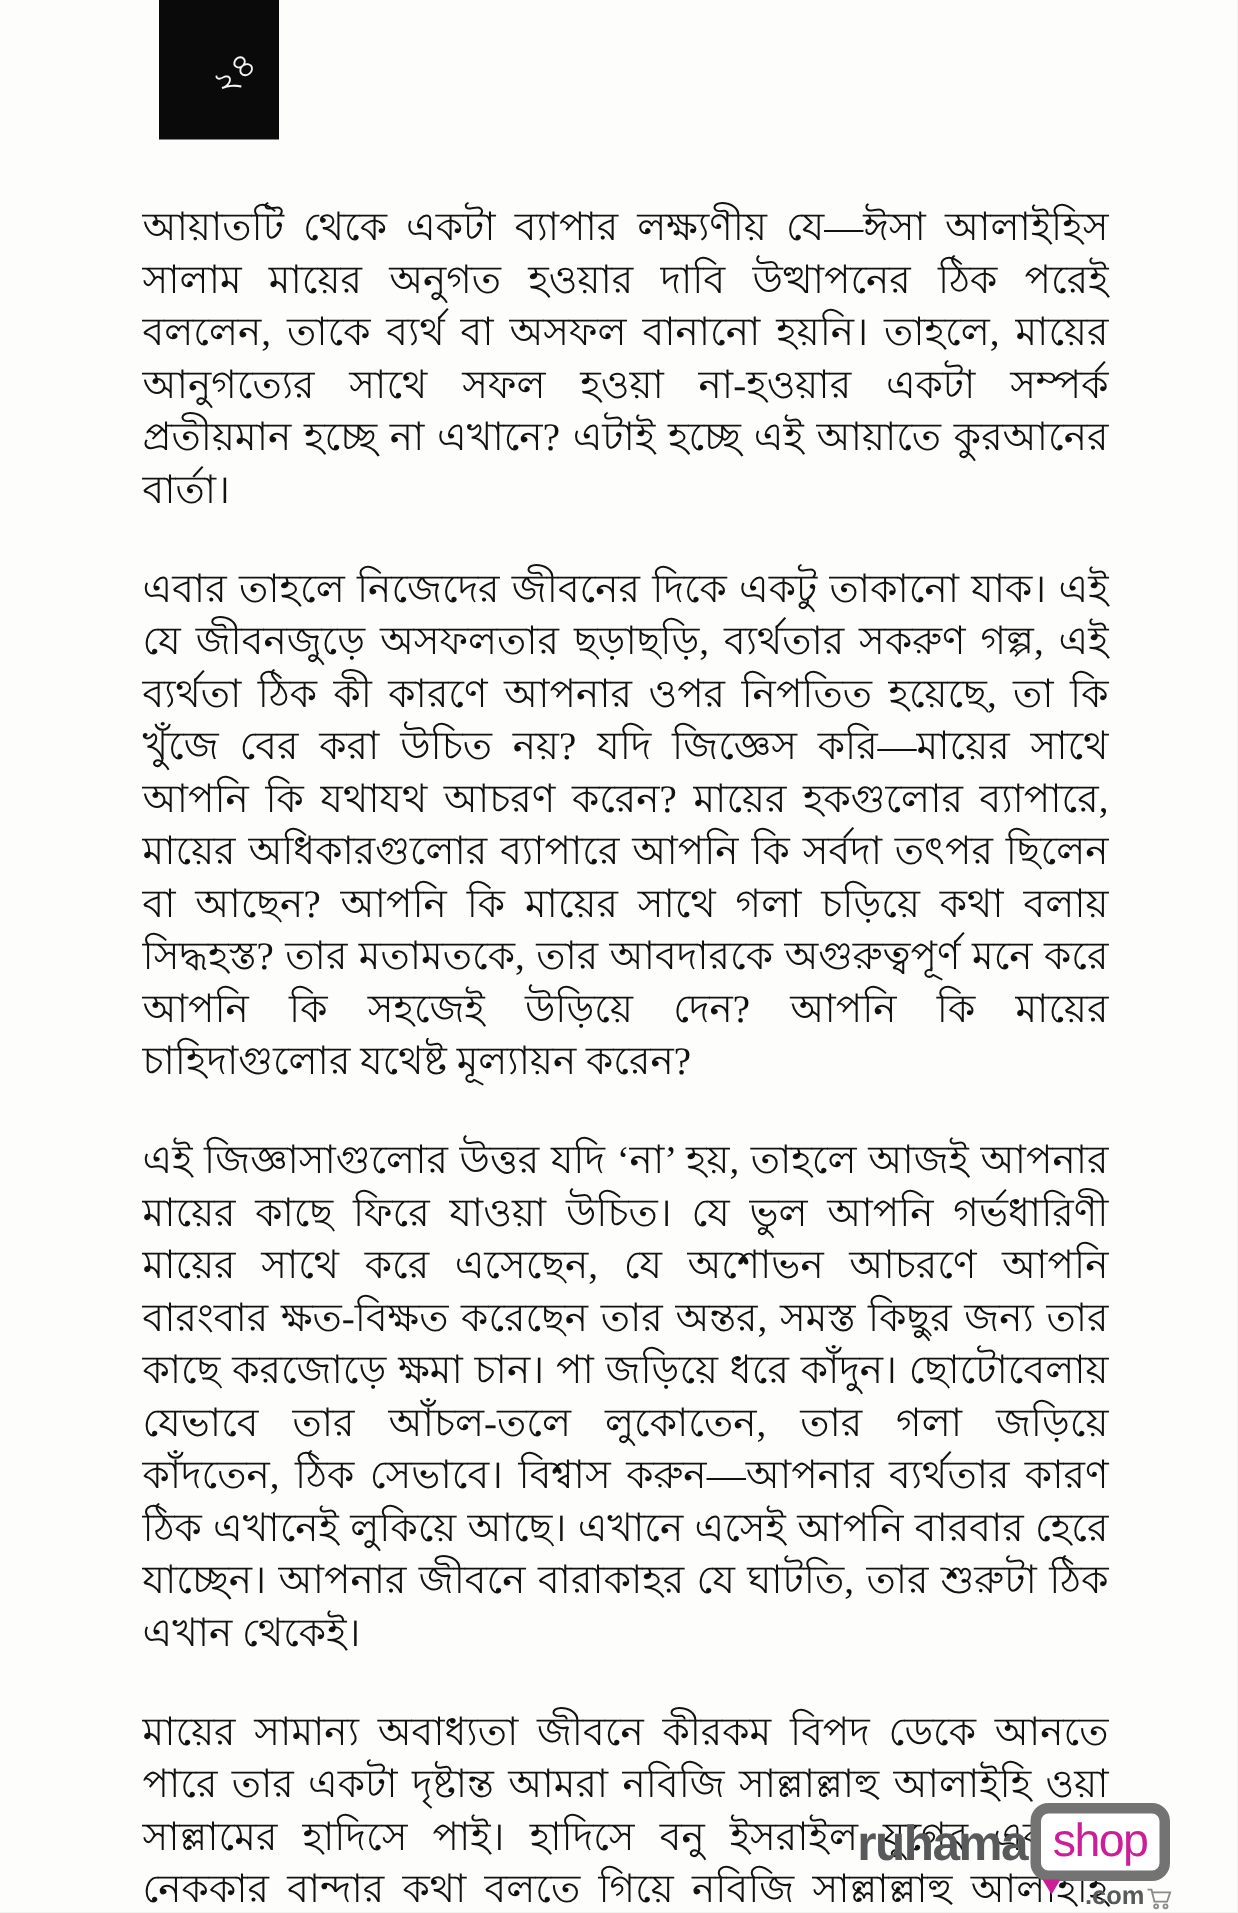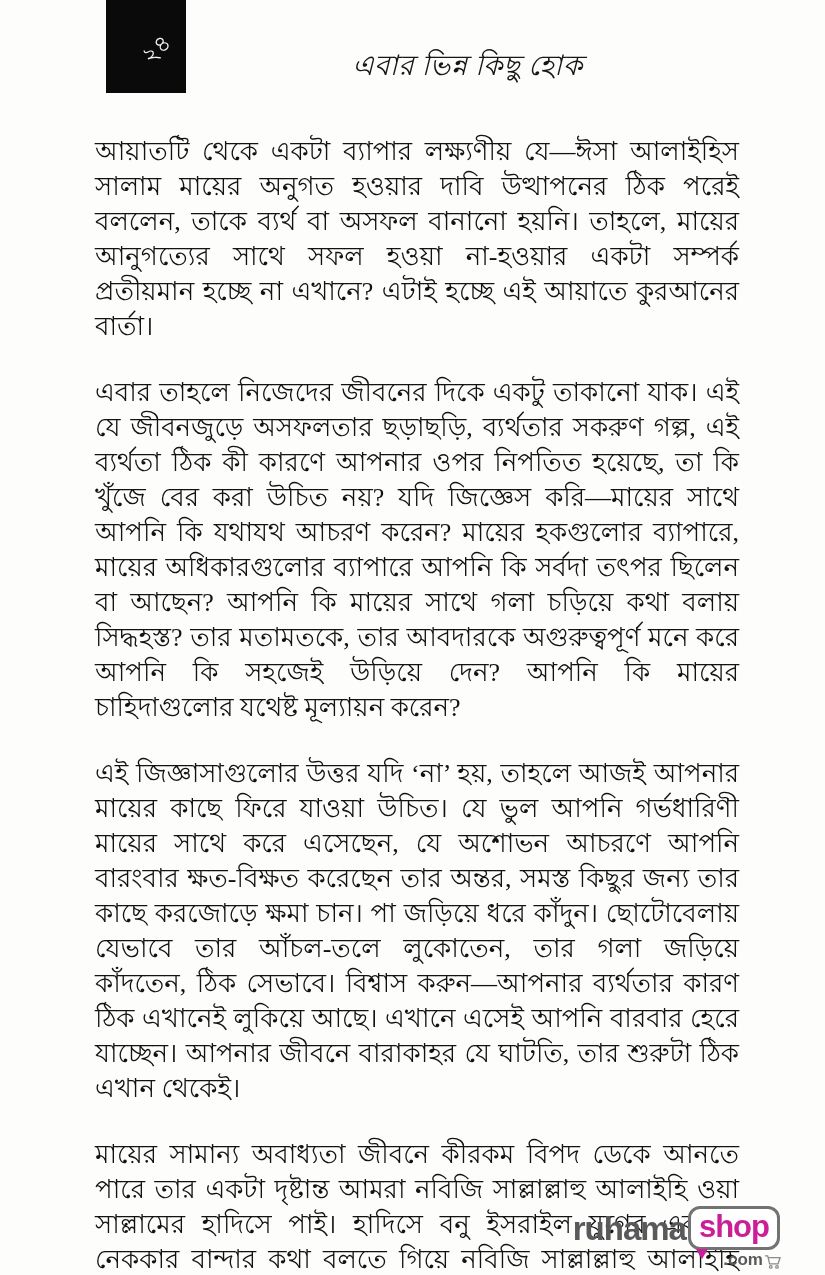--- a/index.html
+++ b/index.html
@@ -82,26 +82,26 @@
     color: #58595b;
     font-weight: bold;
     font-size: 33px;
     letter-spacing: -1px;
     line-height: 1;
     font-family: "Liberation Sans", "DejaVu Sans", sans-serif;
   }
   .wm-bubble-wrap { position: relative; margin-left: 2px; }
   .wm-bubble {
     display: inline-block;
-    border: 3px solid #737373;
+    border: 7px solid #737373;
     border-radius: 12px;
     background: #ffffff;
     padding: 1px 8px 3px 8px;
     color: #cb1f98;
-    font-weight: bold;
+    font-weight: normal;
     font-size: 31px;
     letter-spacing: -1px;
     line-height: 1.1;
     font-family: "Liberation Sans", "DejaVu Sans", sans-serif;
   }
   .wm-tail {
     position: absolute;
     left: 8px;
     bottom: -9px;
     width: 0; height: 0;
@@ -128,23 +128,20 @@
 </style>
 </head>
 <body>
 
 <div class="page">
 
   <div class="corner-badge">
     <span class="corner-num">২৪</span>
   </div>
 
-  <div class="running-header">
-    <span>এবার ভিন্ন কিছু হোক</span>
-  </div>
 
   <div class="body-text">
     <p>আয়াতটি থেকে একটা ব্যাপার লক্ষ্যণীয় যে—ঈসা আলাইহিস সালাম মায়ের অনুগত হওয়ার দাবি উত্থাপনের ঠিক পরেই বললেন, তাকে ব্যর্থ বা অসফল বানানো হয়নি। তাহলে, মায়ের আনুগত্যের সাথে সফল হওয়া না-হওয়ার একটা সম্পর্ক প্রতীয়মান হচ্ছে না এখানে? এটাই হচ্ছে এই আয়াতে কুরআনের বার্তা।</p>
     <p>এবার তাহলে নিজেদের জীবনের দিকে একটু তাকানো যাক। এই যে জীবনজুড়ে অসফলতার ছড়াছড়ি, ব্যর্থতার সকরুণ গল্প, এই ব্যর্থতা ঠিক কী কারণে আপনার ওপর নিপতিত হয়েছে, তা কি খুঁজে বের করা উচিত নয়? যদি জিজ্ঞেস করি—মায়ের সাথে আপনি কি যথাযথ আচরণ করেন? মায়ের হকগুলোর ব্যাপারে, মায়ের অধিকারগুলোর ব্যাপারে আপনি কি সর্বদা তৎপর ছিলেন বা আছেন? আপনি কি মায়ের সাথে গলা চড়িয়ে কথা বলায় সিদ্ধহস্ত? তার মতামতকে, তার আবদারকে অগুরুত্বপূর্ণ মনে করে আপনি কি সহজেই উড়িয়ে দেন? আপনি কি মায়ের চাহিদাগুলোর যথেষ্ট মূল্যায়ন করেন?</p>
     <p>এই জিজ্ঞাসাগুলোর উত্তর যদি ‘না’ হয়, তাহলে আজই আপনার মায়ের কাছে ফিরে যাওয়া উচিত। যে ভুল আপনি গর্ভধারিণী মায়ের সাথে করে এসেছেন, যে অশোভন আচরণে আপনি বারংবার ক্ষত-বিক্ষত করেছেন তার অন্তর, সমস্ত কিছুর জন্য তার কাছে করজোড়ে ক্ষমা চান। পা জড়িয়ে ধরে কাঁদুন। ছোটোবেলায় যেভাবে তার আঁচল-তলে লুকোতেন, তার গলা জড়িয়ে কাঁদতেন, ঠিক সেভাবে। বিশ্বাস করুন—আপনার ব্যর্থতার কারণ ঠিক এখানেই লুকিয়ে আছে। এখানে এসেই আপনি বারবার হেরে যাচ্ছেন। আপনার জীবনে বারাকাহর যে ঘাটতি, তার শুরুটা ঠিক এখান থেকেই।</p>
     <p>মায়ের সামান্য অবাধ্যতা জীবনে কীরকম বিপদ ডেকে আনতে পারে তার একটা দৃষ্টান্ত আমরা নবিজি সাল্লাল্লাহু আলাইহি ওয়া সাল্লামের হাদিসে পাই। হাদিসে বনু ইসরাইল যুগের একজন নেককার বান্দার কথা বলতে গিয়ে নবিজি সাল্লাল্লাহু আলাইহি ওয়া সাল্লাম বলেন, ‘বনু ইসরাইল সম্প্রদায়ে জুরাইজ নামে অত্যন্ত নেককার একজন লোক ছিলেন। আল্লাহর ইবাদত-বন্দেগি করার জন্য তার ছিলো আলাদা একটা জায়গা এবং সেখানে তিনি সারাদিন ইবাদতে মগ্ন থাকতেন। একদিন এমনই এক সময়ে জুরাইজ যখন তার ইবাদতে মগ্ন, তার মা এসে তাকে ঘরের বাইরে থেকে ডাক দিলেন। মায়ের ডাক শুনে তিনি কি ইবাদত ত্যাগ করে মায়ের কাছে ছুটে যাবেন, না ইবাদত সম্পূর্ণ করে তারপর মায়ের ডাকে সাড়া</p>
   </div>
 
   <div class="watermark">
     <span class="wm-prefix">ruhama</span>

